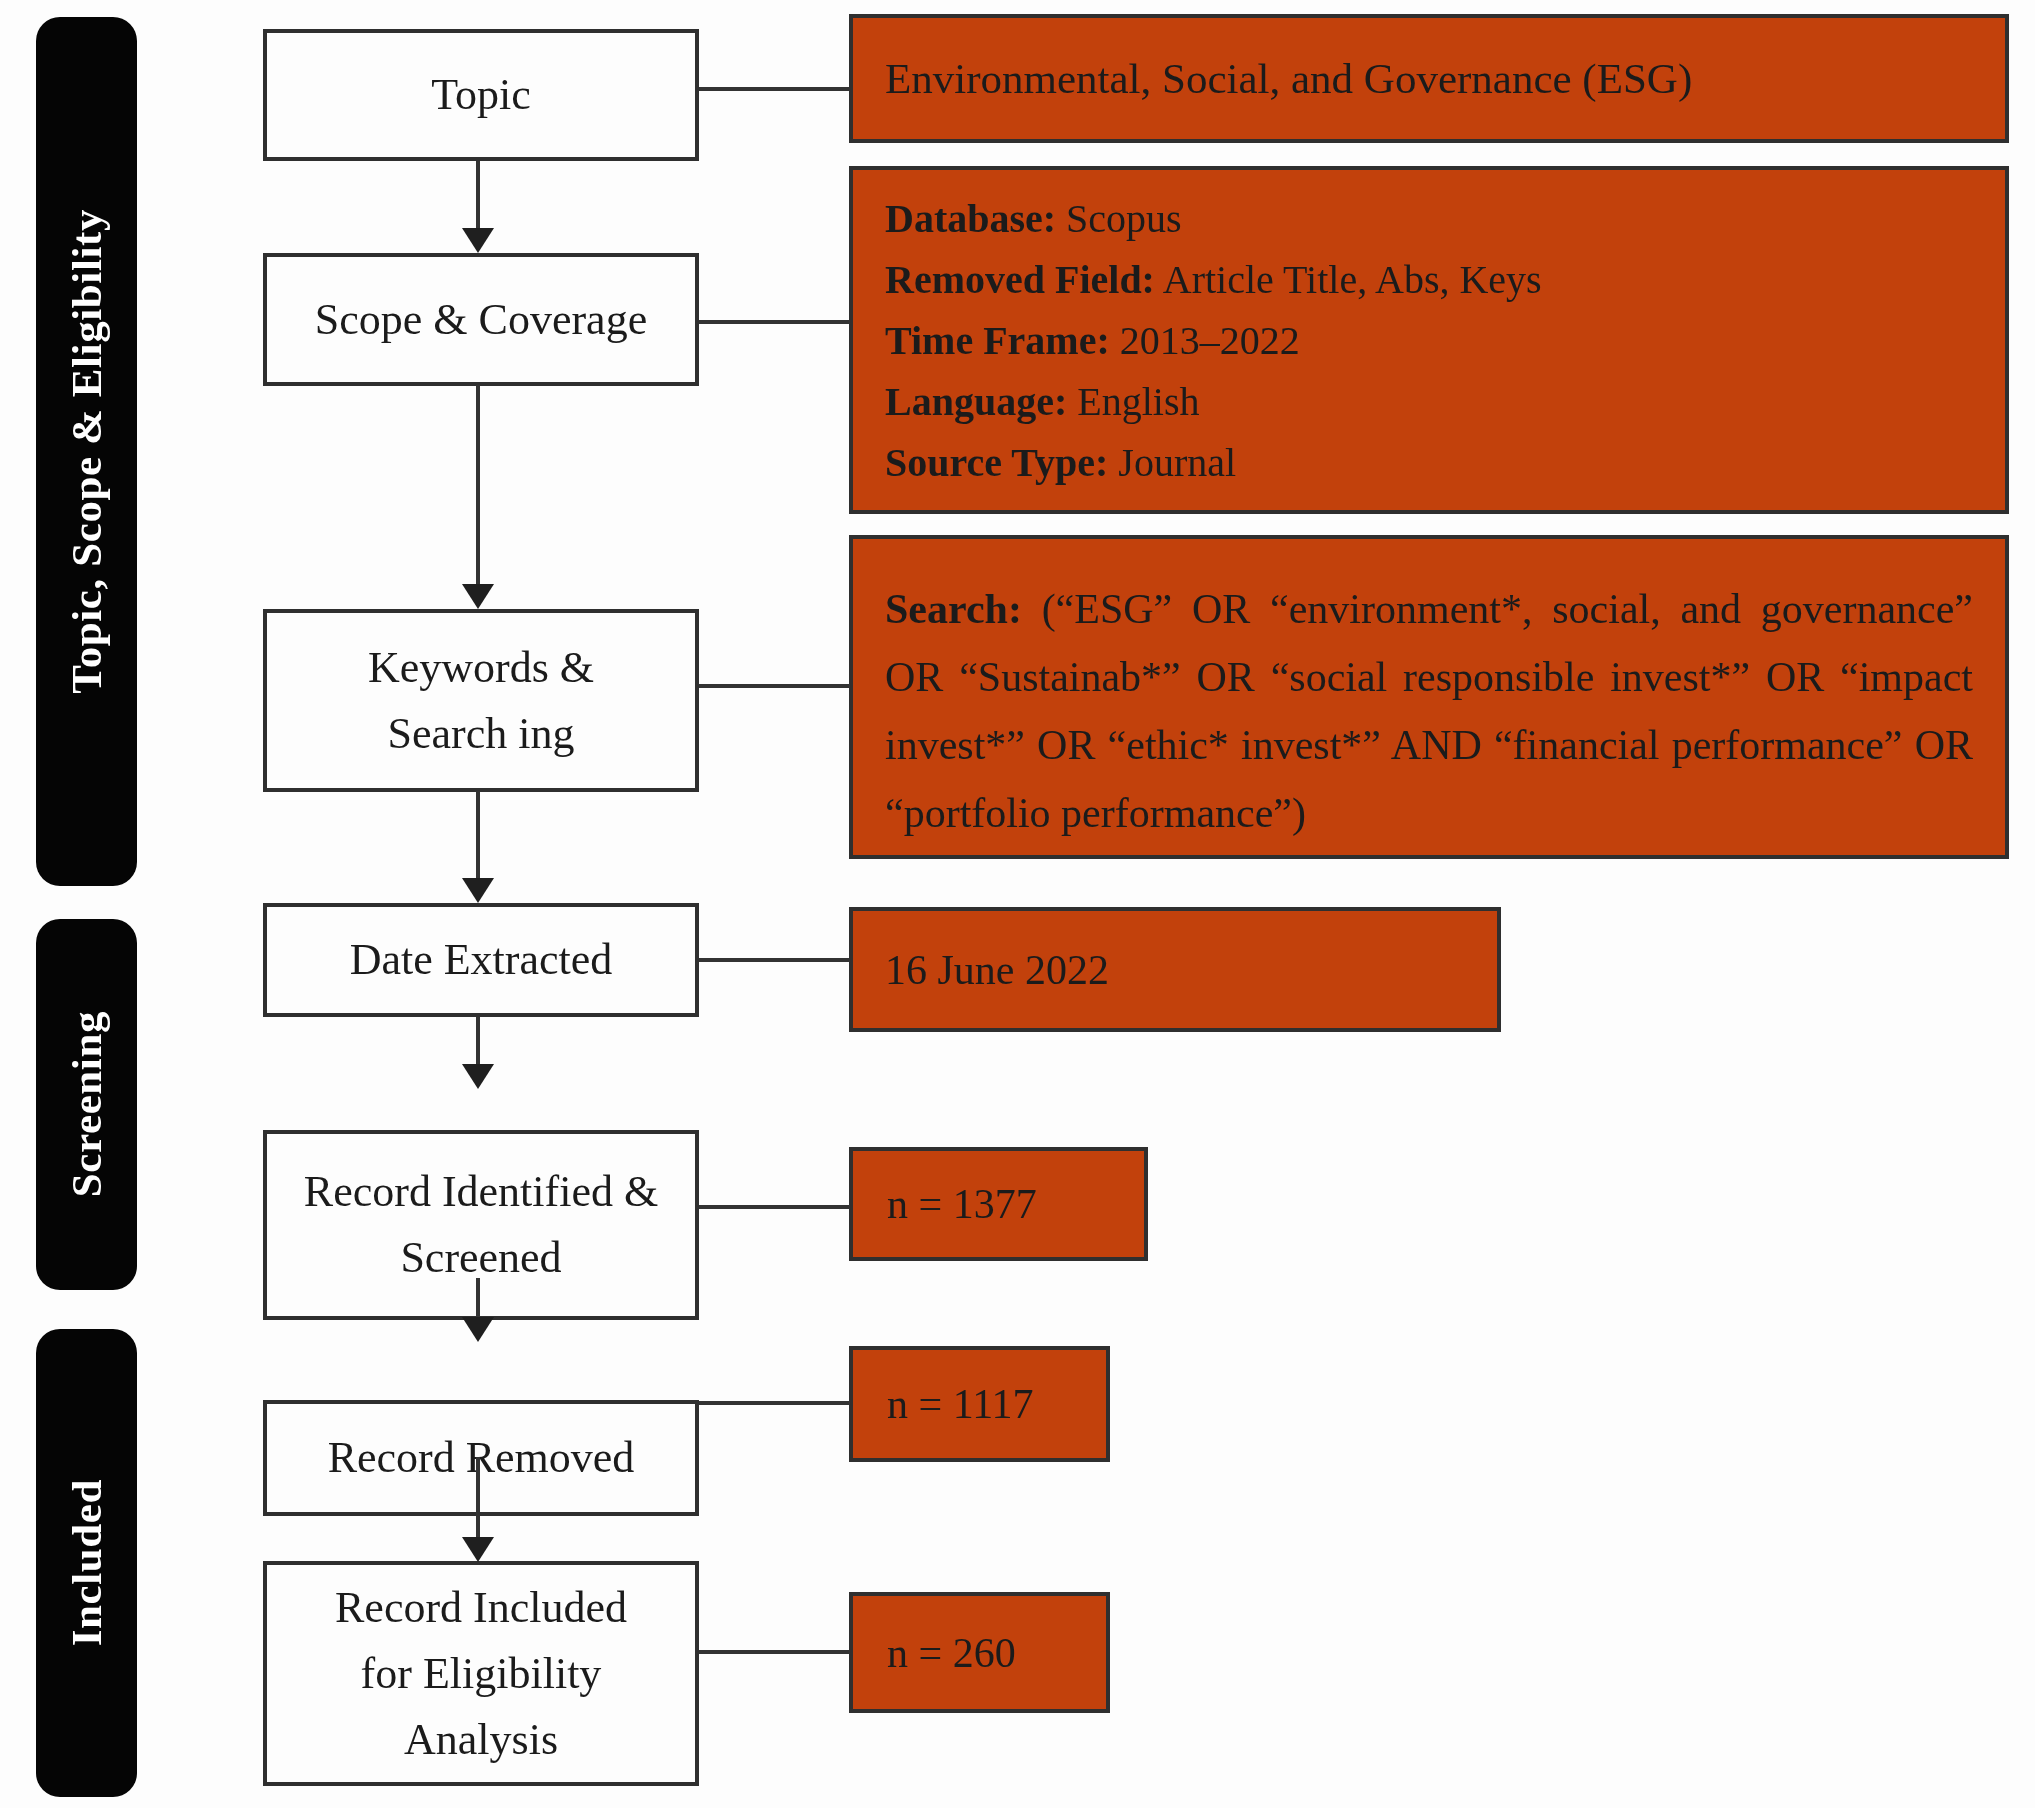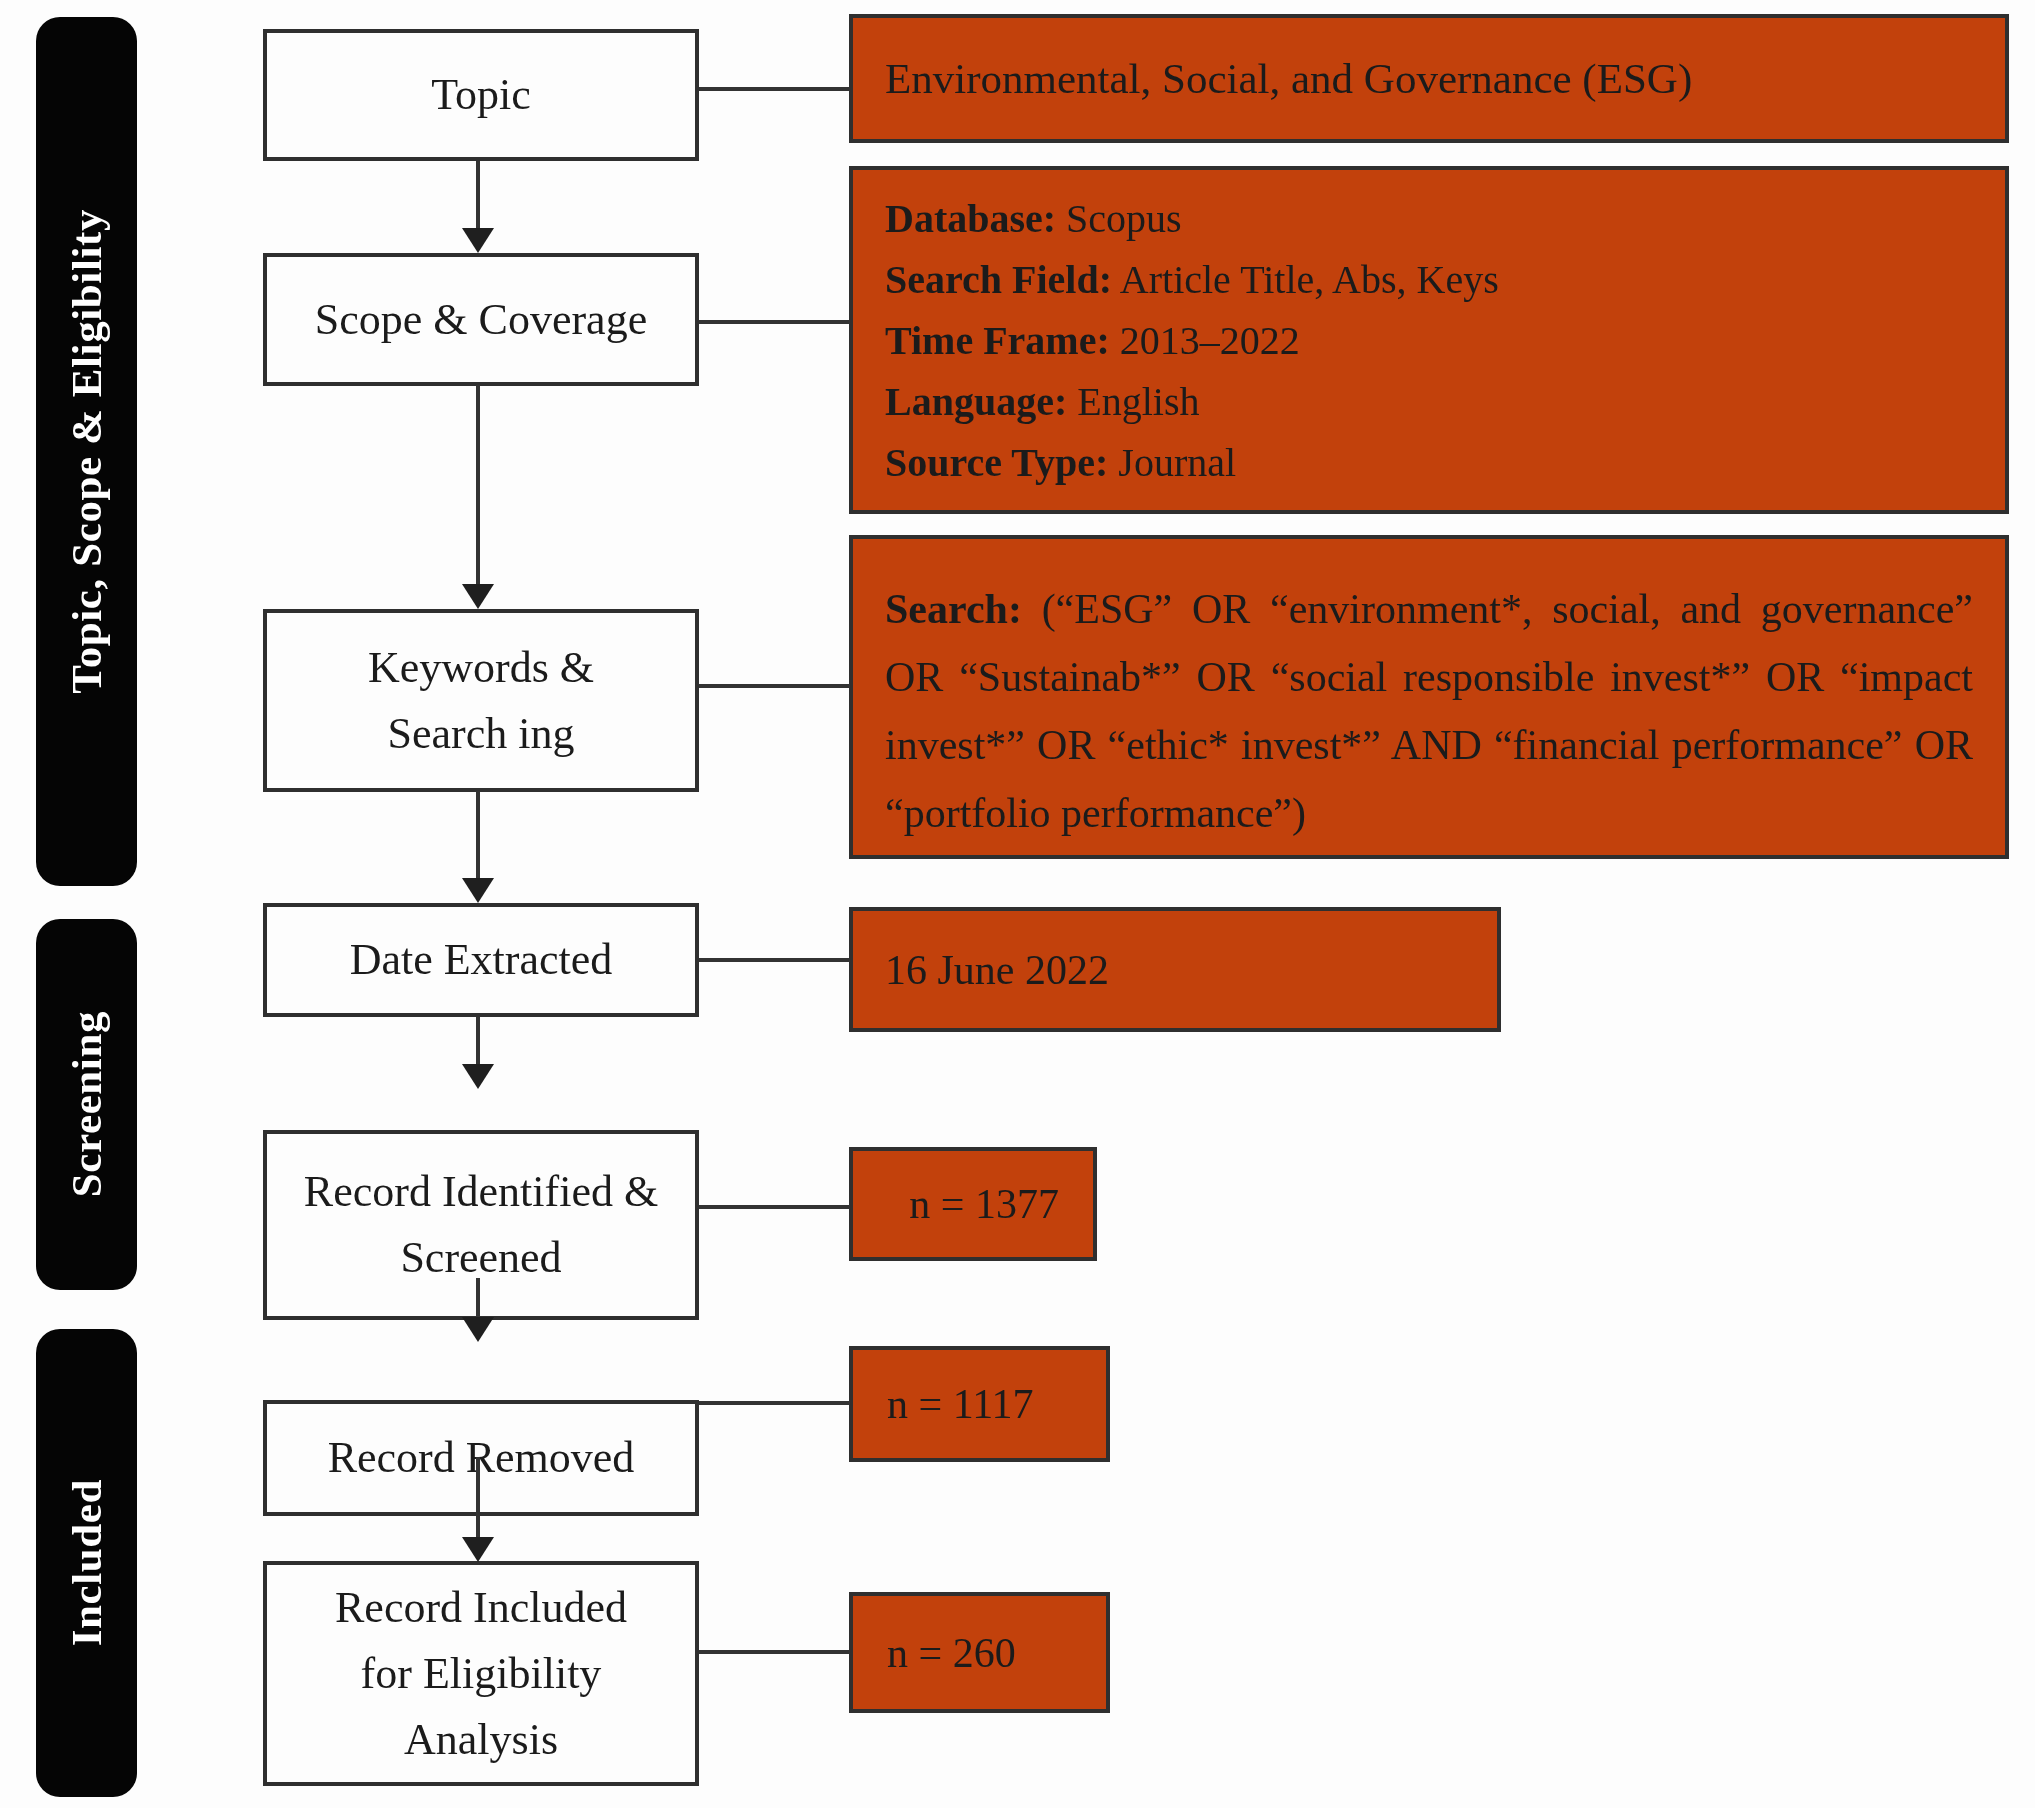--- a/index.html
+++ b/index.html
@@ -40,21 +40,21 @@
     position:absolute;left:849px;box-sizing:border-box;
     border:4px solid #2f2f2f;background:#c2410c;
     display:flex;flex-direction:column;justify-content:center;
     font-size:42px;
   }
   #detail-esg{top:14.4px;height:129px;width:1160px;padding:0 32px;font-size:43px;}
   #detail-db{top:166px;height:348px;width:1160px;padding:20px 32px;font-size:40px;line-height:61px;}
   #detail-search{top:535px;height:324px;width:1160px;padding:0 32px;justify-content:flex-start;}
   #detail-search p{margin:36px 0 0 0;text-align:justify;line-height:68px;}
   #detail-june{top:907px;height:125px;width:652px;padding:0 32px;}
-  #detail-n1377{top:1147px;height:114px;width:248px;padding:0 34px;align-items:flex-end;}
+  #detail-n1377{top:1147px;height:114px;width:299px;padding:0 34px;}
   #detail-n1117{top:1346px;height:116px;width:261px;padding:0 34px;}
   #detail-n260{top:1592px;height:121px;width:261px;padding:0 34px;}
   .bold{font-weight:bold;}
 
   
   .hline{position:absolute;left:699px;width:151px;height:4px;background:#333333;}
   #hline-1{top:87px;}
   #hline-2{top:320px;}
   #hline-3{top:684px;}
   #hline-4{top:958px;}
@@ -122,21 +122,21 @@
     <div>for Eligibility</div>
     <div>Analysis</div>
   </div>
 
   <div class="detail-box" id="detail-esg">
     <div>Environmental, Social, and Governance (ESG)</div>
   </div>
 
   <div class="detail-box" id="detail-db">
     <div><span class="bold">Database:</span> <span>Scopus</span></div>
-    <div><span class="bold">Search Field:</span> <span>Article Title, Abs, Keys</span></div>
+    <div><span class="bold">Removed Field:</span> <span>Article Title, Abs, Keys</span></div>
     <div><span class="bold">Time Frame:</span> <span>2013–2022</span></div>
     <div><span class="bold">Language:</span> <span>English</span></div>
     <div><span class="bold">Source Type:</span> <span>Journal</span></div>
   </div>
 
   <div class="detail-box" id="detail-search">
     <p><span class="bold">Search:</span> <span>(“ESG” OR “environment*, social, and governance” OR “Sustainab*” OR “social responsible invest*” OR “impact invest*” OR “ethic* invest*” AND “financial performance” OR “portfolio performance”)</span></p>
   </div>
 
   <div class="detail-box" id="detail-june">

